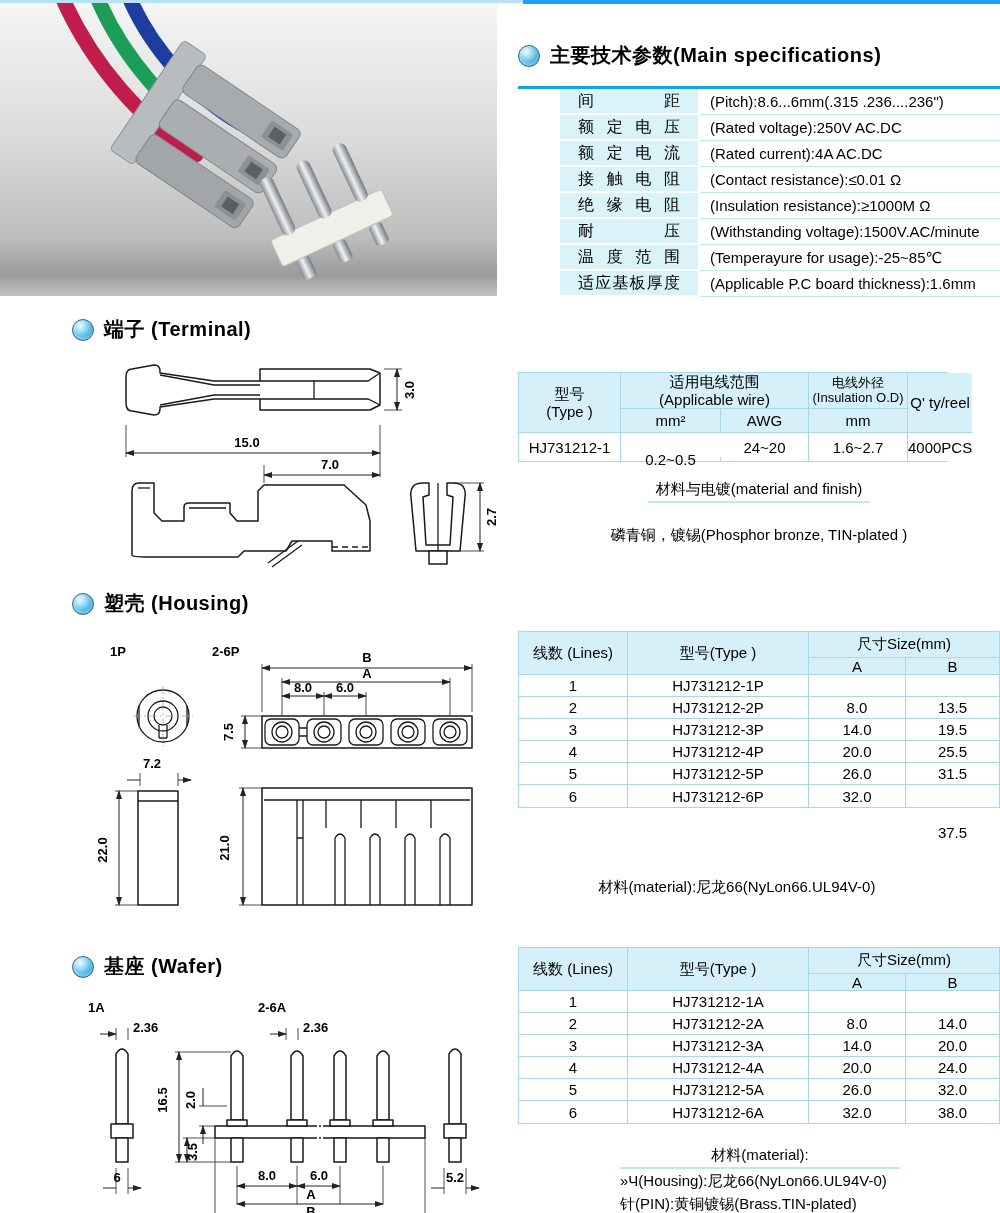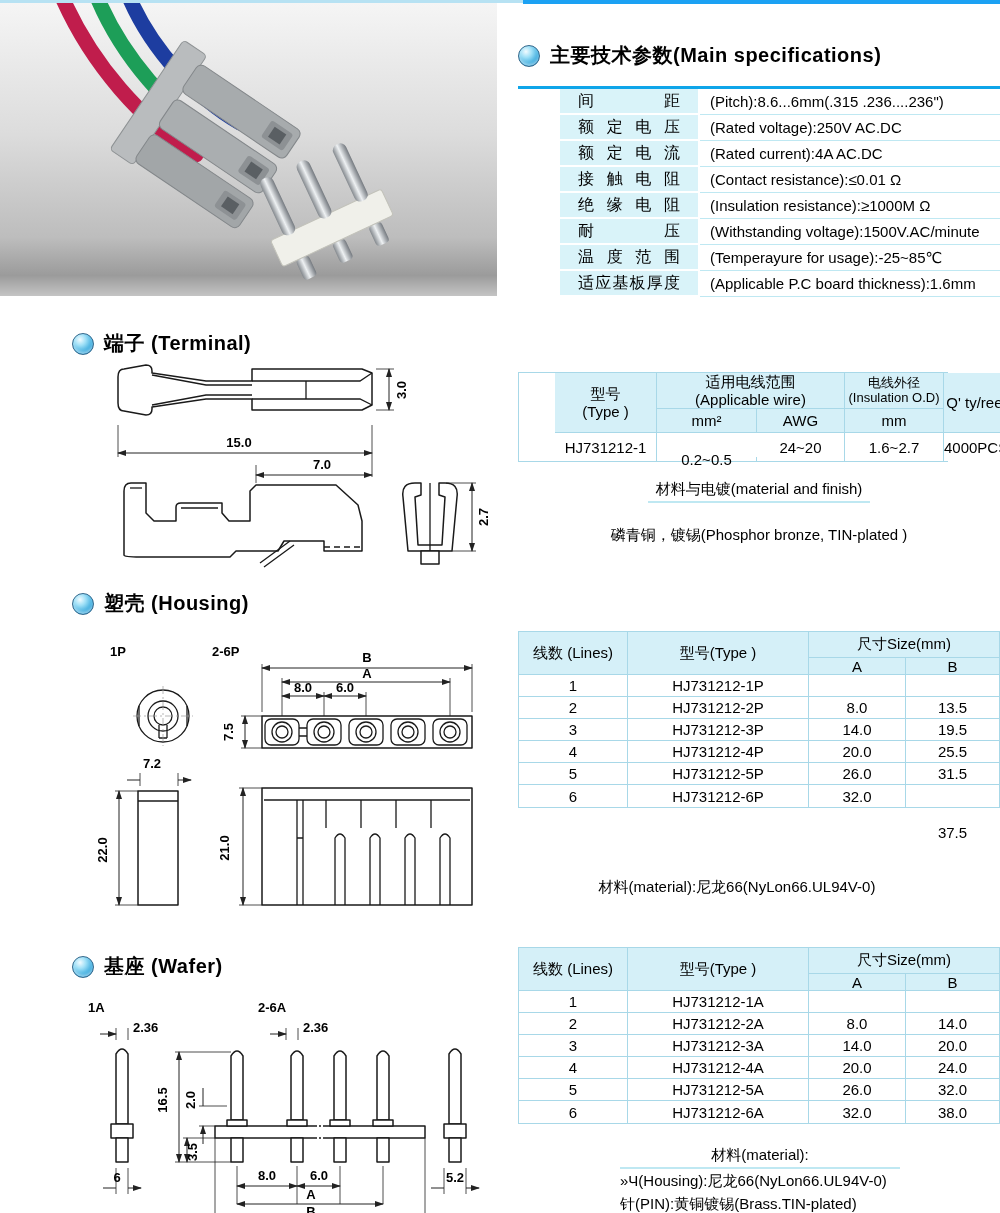--- a/index.html
+++ b/index.html
@@ -22,21 +22,21 @@
               text-align:justify;text-align-last:justify;}
   .spec-value{flex:1;border-bottom:1px solid #bfe8f2;font-size:15px;line-height:25px;padding-left:10px;white-space:nowrap;}
   
   .gtable{display:grid;background:#fff;border:1px solid #a8d8e8;box-sizing:border-box;}
   .cell{border-right:1px solid #a8d8e8;border-bottom:1px solid #a8d8e8;
         display:flex;align-items:center;justify-content:center;text-align:center;font-size:15px;background:#fff;}
   .hcell{background:#d5f0f8;}
   .pre{white-space:pre-line;line-height:1.15;}
   .small{font-size:13px;}
   
-  .t-table{left:518px;top:372px;width:430px;grid-template-columns:102px 100px 88px 99px 1fr;grid-template-rows:36px 24px 28px;padding-left:36px;}
+  .t-table{left:518px;top:372px;width:430px;grid-template-columns:102px 100px 88px 99px 1fr;grid-template-rows:36px 24px 28px;}
   .h-table{left:518px;top:631px;width:482px;grid-template-columns:109px 181px 97px 1fr;grid-template-rows:26px 17px repeat(6,22px);}
   .w-table{left:518px;top:947px;width:482px;grid-template-columns:109px 181px 97px 1fr;grid-template-rows:26px 17px repeat(6,22px);}
   .mat-title{font-size:15px;border-bottom:2px solid #bfe8f2;display:inline-block;padding:0 8px 2px;}
   .mat-line{font-size:15px;line-height:23px;}
   .center{text-align:center;}
   
   svg text{font-family:"Liberation Sans","DejaVu Sans",sans-serif;font-size:13px;font-weight:600;fill:#000;}
   .out{fill:#fff;stroke:#1a1a1a;stroke-width:1.5;stroke-linejoin:round;}
   .ln{fill:none;stroke:#1a1a1a;stroke-width:1.3;}
   .dim{fill:none;stroke:#222;stroke-width:1;}
@@ -140,26 +140,26 @@
   <div class="spec-row">
       <div class="spec-label">温度范围</div>
       <div class="spec-value">(Temperayure for usage):-25~85℃</div>
     </div>
   <div class="spec-row">
       <div class="spec-label">适应基板厚度</div>
       <div class="spec-value">(Applicable P.C board thickness):1.6mm</div>
     </div>
 </div>
 
-<div class="abs sec-title" style="left:72px;top:330px;">
+<div class="abs sec-title" style="left:72px;top:316px;">
   <span class="ball"></span>
   <span>端子 (Terminal)</span>
 </div>
 
-<div class="abs" style="left:84px;top:355px;">
+<div class="abs" style="left:92px;top:355px;">
   <svg width="420" height="215" viewBox="0 0 420 215">
 
     <path class="out" d="M40,14 L62,10 Q68,10 68,16 L68,18 L122,26 L168,26 L168,14 L278,14 L288,18 L288,50 L278,55 L168,55 L168,44 L122,44 L68,52 L68,54 Q68,60 62,60 L40,56 Q34,56 34,48 L34,22 Q34,14 40,14 Z"></path>
     <path class="ln" d="M68,20 L122,30 L168,30"></path>
     <path class="ln" d="M68,50 L122,40 L168,40"></path>
     <path class="ln" d="M168,26 L276,26 L288,18"></path>
     <path class="ln" d="M168,44 L276,44 L288,50"></path>
     <path class="ln" d="M222,26 L222,44"></path>
 
     <path class="ext" d="M292,14 L310,14 M292,55 L310,55"></path>

